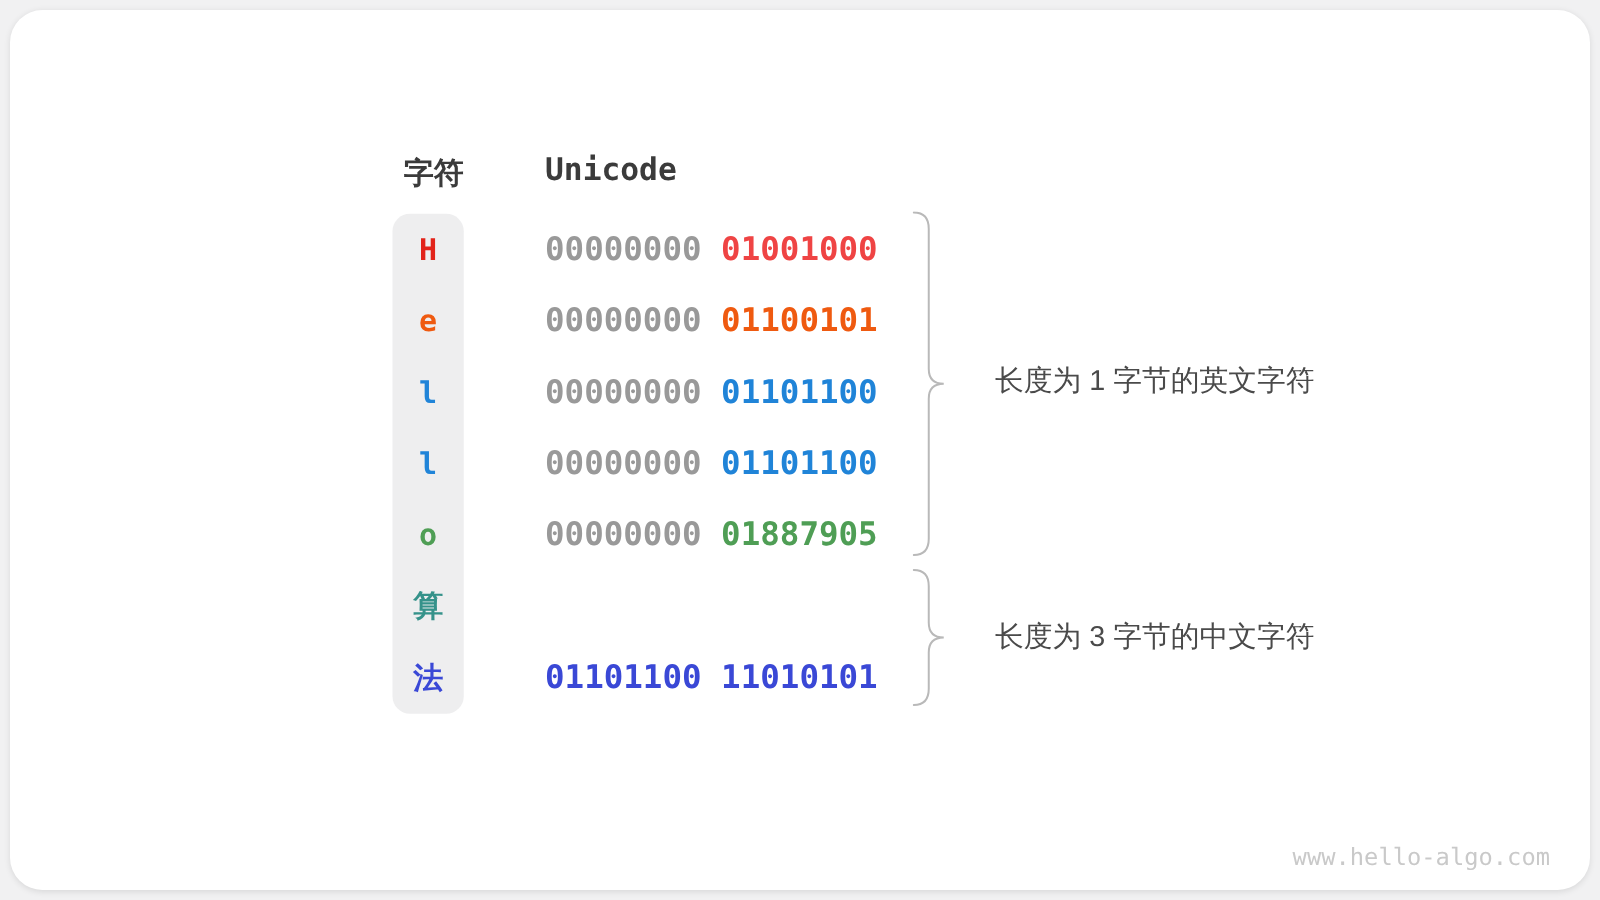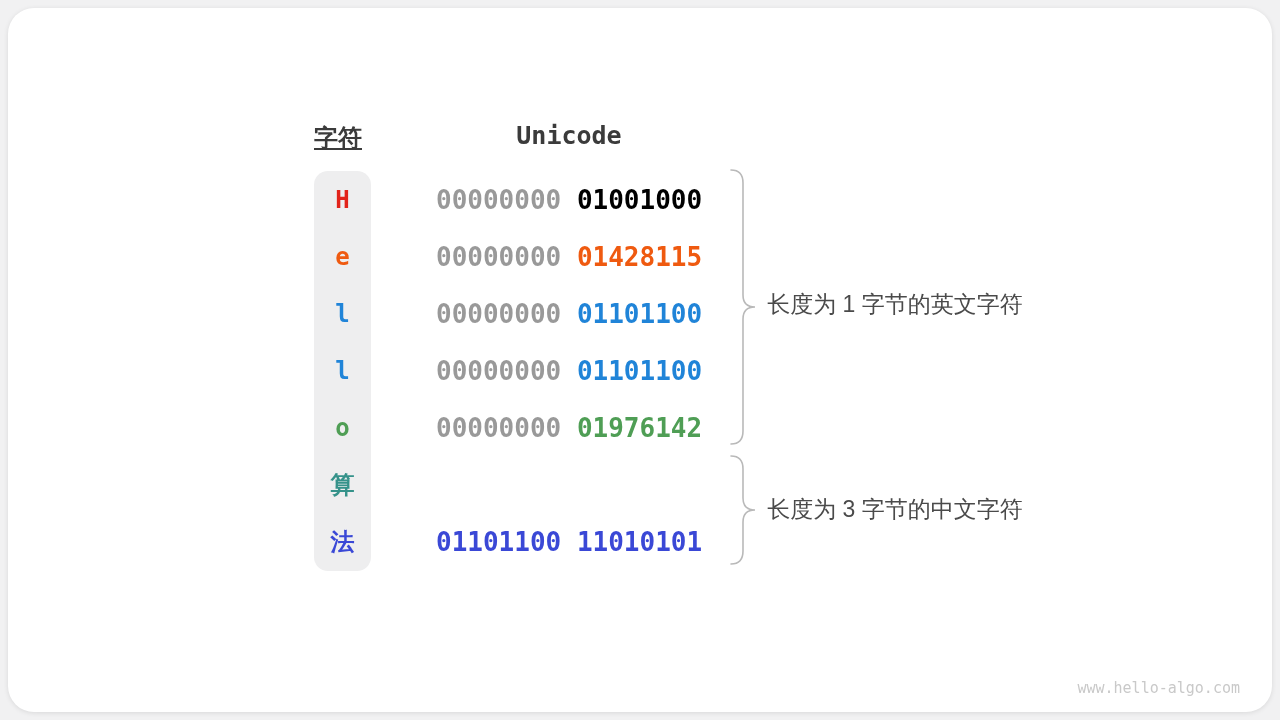--- a/index.html
+++ b/index.html
@@ -14,30 +14,28 @@
   .card {
     position: absolute;
     left: 8px; top: 8px; right: 8px; bottom: 8px;
     background: #ffffff;
     border-radius: 26px;
     box-shadow: 0 1px 5px rgba(0,0,0,0.10);
   }
   .header-char {
     position: absolute;
     left: 306px; top: 114px; width: 57px;
-    text-align: left;
+    text-align: right;
     font-weight: bold;
     font-size: 24px;
     color: #3b3b3b;
-    text-decoration: underline;
   }
   .header-unicode {
     position: absolute;
     left: 428px; top: 113px; width: 266px;
-    text-align: center;
     font-family: "DejaVu Sans Mono", "Liberation Mono", monospace;
     font-weight: bold;
     font-size: 25px;
     color: #3b3b3b;
   }
   .char-band {
     position: absolute;
     left: 306px; top: 163px;
     width: 57px; height: 400px;
     background: #eeeeef;
@@ -72,67 +70,67 @@
     left: 722px;
   }
   .brace path {
     fill: none;
     stroke: #b9b9b9;
     stroke-width: 1.6;
     stroke-linecap: round;
   }
   .annotation {
     position: absolute;
-    left: 726px; width: 322px;
-    text-align: center;
+    left: 788px; width: 322px;
+    text-align: left;
     font-size: 23px;
     line-height: 29px;
     color: #4a4a4a;
   }
   .annotation-1 { top: 282px; }
   .annotation-2 { top: 487px; }
   .watermark {
     position: absolute;
     right: 32px; bottom: 15px;
     font-family: "DejaVu Sans Mono", "Liberation Mono", monospace;
-    font-size: 15px;
+    font-size: 19px;
     color: #c9c9c9;
   }
 </style>
 </head>
 <body>
 
 <div class="card">
 
   <div class="header-char">字符</div>
 
   <div class="header-unicode">Unicode</div>
 
   <div class="char-band"></div>
 
   <div id="rows">
       <div class="row" style="top: 163px;">
         <span class="char" style="color: rgb(226, 35, 26);">H</span>
-        <span class="code"><span style="color: rgb(153, 153, 153);">00000000</span> <span style="color: #000000;">01001000</span></span>
+        <span class="code"><span style="color: rgb(153, 153, 153);">00000000</span> <span style="color: #ef4444;">01001000</span></span>
       </div>
       <div class="row" style="top: 220px;">
         <span class="char" style="color: rgb(239, 90, 16);">e</span>
-        <span class="code"><span style="color: rgb(153, 153, 153);">00000000</span> <span style="color: rgb(239, 90, 16);">01428115</span></span>
+        <span class="code"><span style="color: rgb(153, 153, 153);">00000000</span> <span style="color: rgb(239, 90, 16);">01100101</span></span>
       </div>
       <div class="row" style="top: 277px;">
         <span class="char" style="color: rgb(32, 132, 216);">l</span>
         <span class="code"><span style="color: rgb(153, 153, 153);">00000000</span> <span style="color: rgb(32, 132, 216);">01101100</span></span>
       </div>
       <div class="row" style="top: 334px;">
         <span class="char" style="color: rgb(32, 132, 216);">l</span>
         <span class="code"><span style="color: rgb(153, 153, 153);">00000000</span> <span style="color: rgb(32, 132, 216);">01101100</span></span>
       </div>
       <div class="row" style="top: 391px;">
         <span class="char" style="color: rgb(79, 158, 85);">o</span>
-        <span class="code"><span style="color: rgb(153, 153, 153);">00000000</span> <span style="color: rgb(79, 158, 85);">01976142</span></span>
+        <span class="code"><span style="color: rgb(153, 153, 153);">00000000</span> <span style="color: rgb(79, 158, 85);">01887905</span></span>
       </div>
       <div class="row" style="top: 448px;">
         <span class="char" style="color: rgb(53, 146, 138);">算</span>
       </div>
       <div class="row" style="top: 505px;">
         <span class="char" style="color: rgb(58, 72, 214);">法</span>
         <span class="code"><span style="color: rgb(58, 72, 214);">01101100</span> <span style="color: rgb(58, 72, 214); margin-top: 46px;">11010101</span></span>
       </div>
     </div>
 

